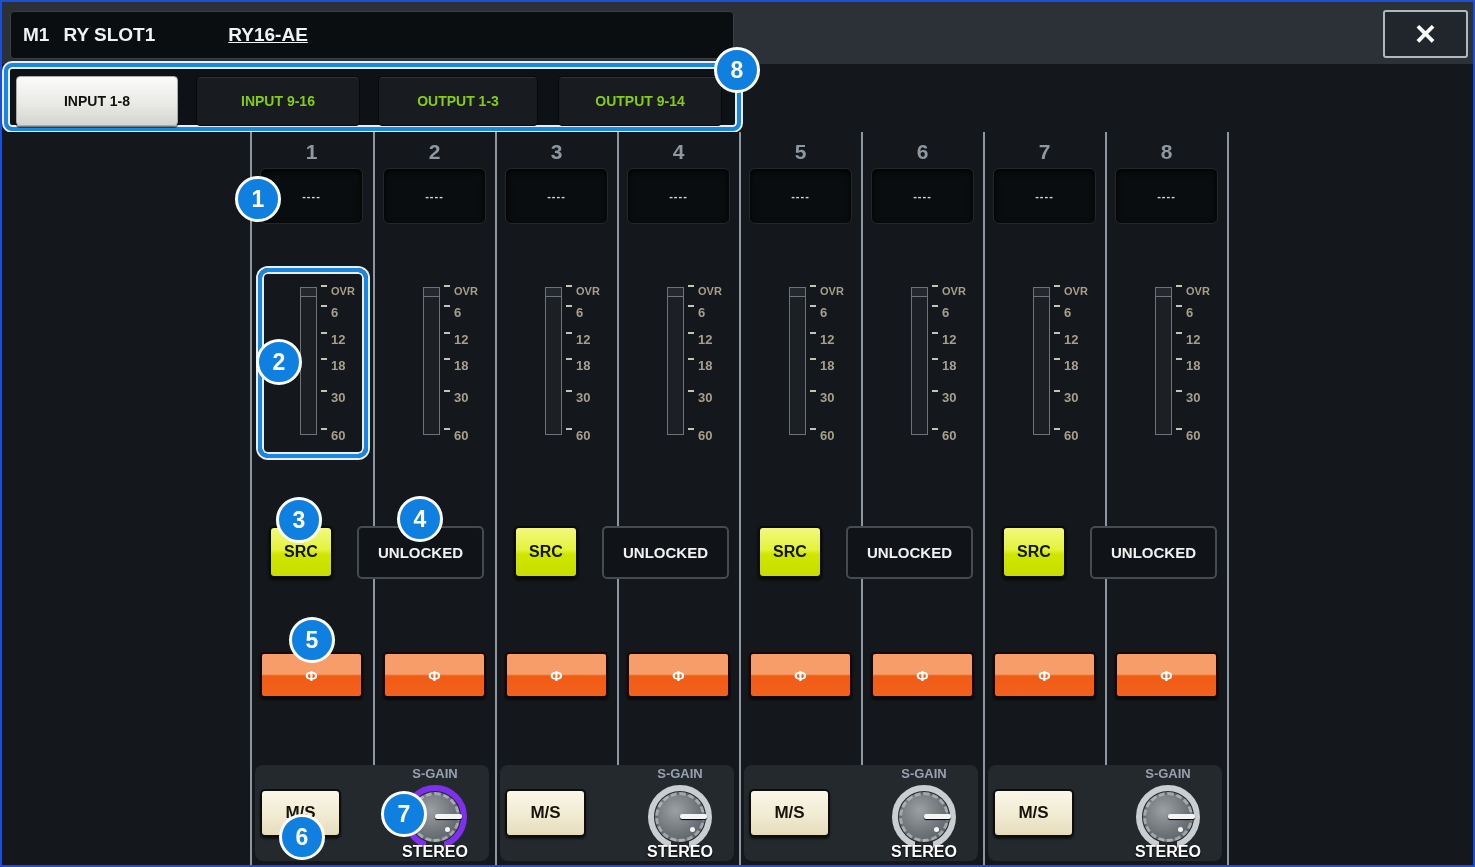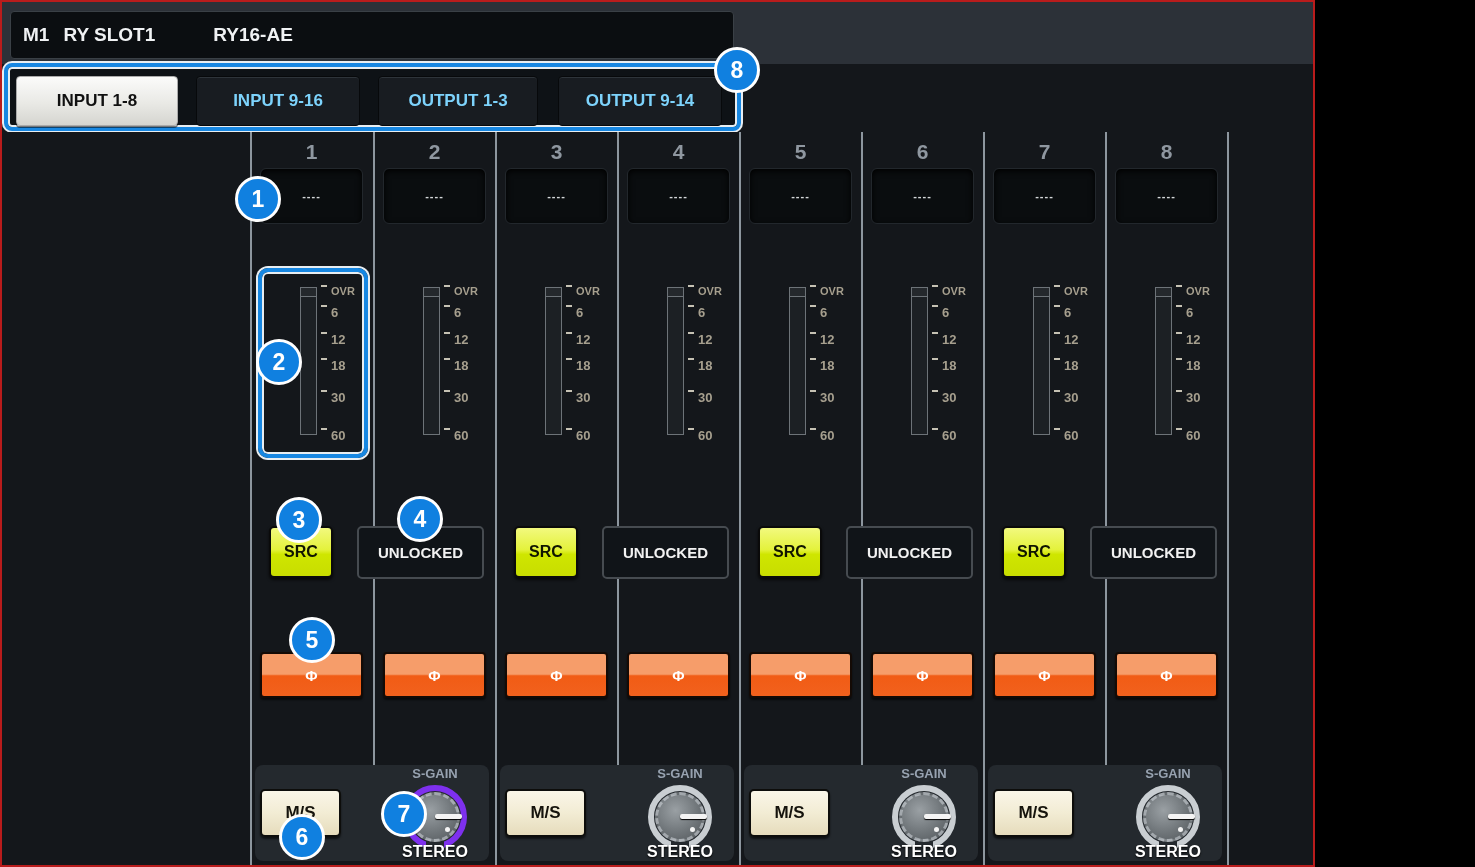--- a/index.html
+++ b/index.html
@@ -1,40 +1,40 @@
 <!DOCTYPE html>
 <html><head>
 <meta charset="utf-8">
 <style>
   html,body{margin:0;padding:0;background:#000;}
   *{box-sizing:border-box;font-family:"Liberation Sans",sans-serif;}
-  .window{position:relative;width:1315px;height:867px;background:#14171b;
-          border:2px solid #b91c1c;overflow:hidden;}
+  .window{position:relative;width:1475px;height:867px;background:#14171b;
+          border:2px solid #1d4ed8;overflow:hidden;}
 
   
   .topbar{position:absolute;left:0;top:0;width:100%;height:62px;background:#2c3138;}
   .title-box{position:absolute;left:8px;top:9px;width:724px;height:48px;background:#0b0e11;
              border:1px solid #3a4046;border-radius:4px;display:flex;align-items:center;
              color:#f0f2f4;font-weight:bold;font-size:19px;}
   .title-box .t1{margin-left:12px;}
   .title-box .t2{margin-left:14px;}
-  .title-box .t3{margin-left:58px;}
+  .title-box .t3{margin-left:73px;text-decoration:underline;}
   .close-btn{position:absolute;left:1381px;top:8px;width:85px;height:48px;background:#20262c;
              border:2px solid #aeb8c0;border-radius:3px;color:#fff;font-size:28px;font-weight:900;
              display:flex;align-items:center;justify-content:center;cursor:pointer;padding:0;}
 
   
   .tab-outline{position:absolute;left:2px;top:61px;width:737px;height:68px;background:#0e1216;
                border:4px solid #1787e2;border-radius:8px;
                box-shadow:0 0 0 2px #e8eef2, inset 0 0 0 2px #e8eef2;}
-  .tab{position:absolute;top:9px;height:50px;border-radius:4px;font-weight:bold;font-size:17px;
+  .tab{position:absolute;top:9px;height:50px;border-radius:4px;font-weight:bold;font-size:14px;
        display:flex;align-items:center;justify-content:center;cursor:pointer;padding:0;}
   .tab.active{background:linear-gradient(180deg,#fbfbfa 0%,#e9e9e5 55%,#d5d5d0 100%);
               color:#111;border:1px solid #aaa;box-shadow:0 2px 0 rgba(0,0,0,.5);}
-  .tab.inactive{background:#181c21;color:#7dd3fc;border:1px solid #07090b;
+  .tab.inactive{background:#181c21;color:#84cc16;border:1px solid #07090b;
                 box-shadow:inset 0 1px 0 #2e343a;}
   .tab.t0{left:8px;width:162px;}
   .tab.t1{left:188px;width:164px;}
   .tab.t2{left:370px;width:160px;}
   .tab.t3{left:550px;width:164px;}
 
   
   .content{position:absolute;left:0;top:130px;width:1475px;height:733px;background:#14171b;}
   .vl{position:absolute;top:0;width:2px;background:#8d969e;}
   .vl.full{height:733px;}

